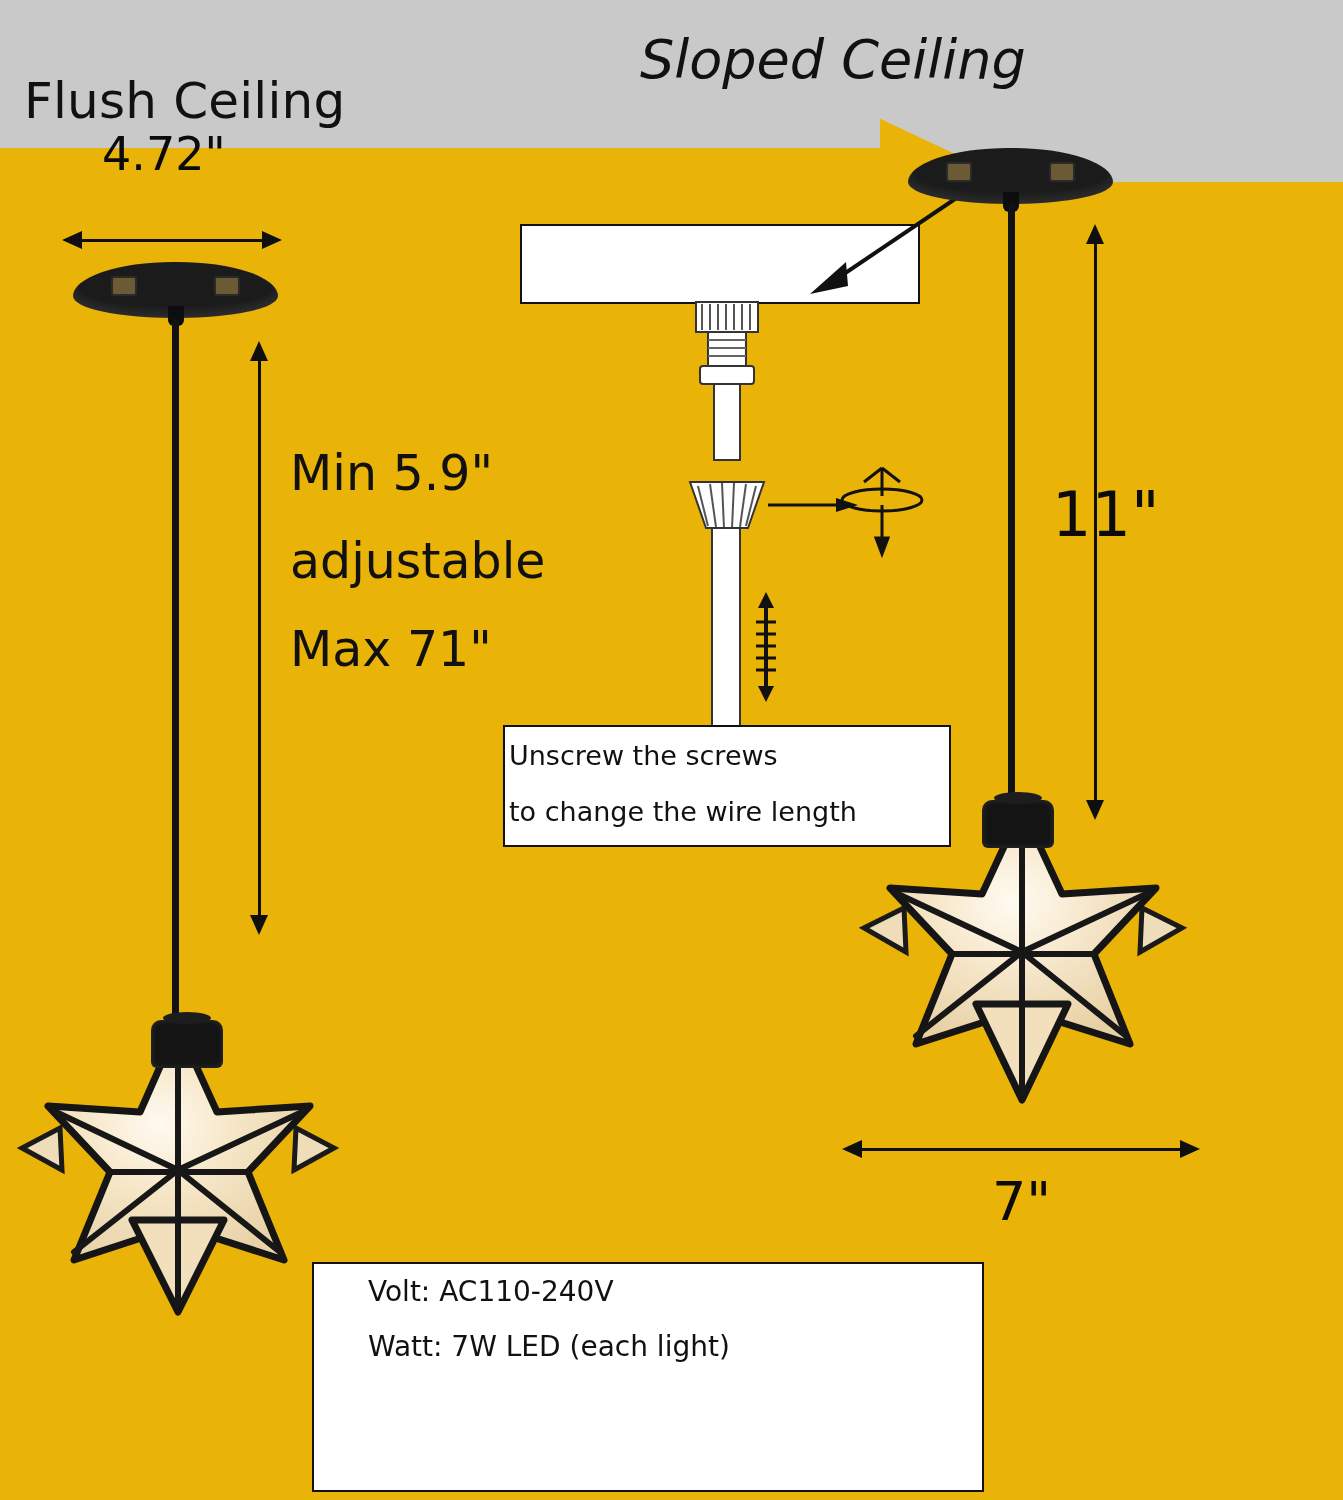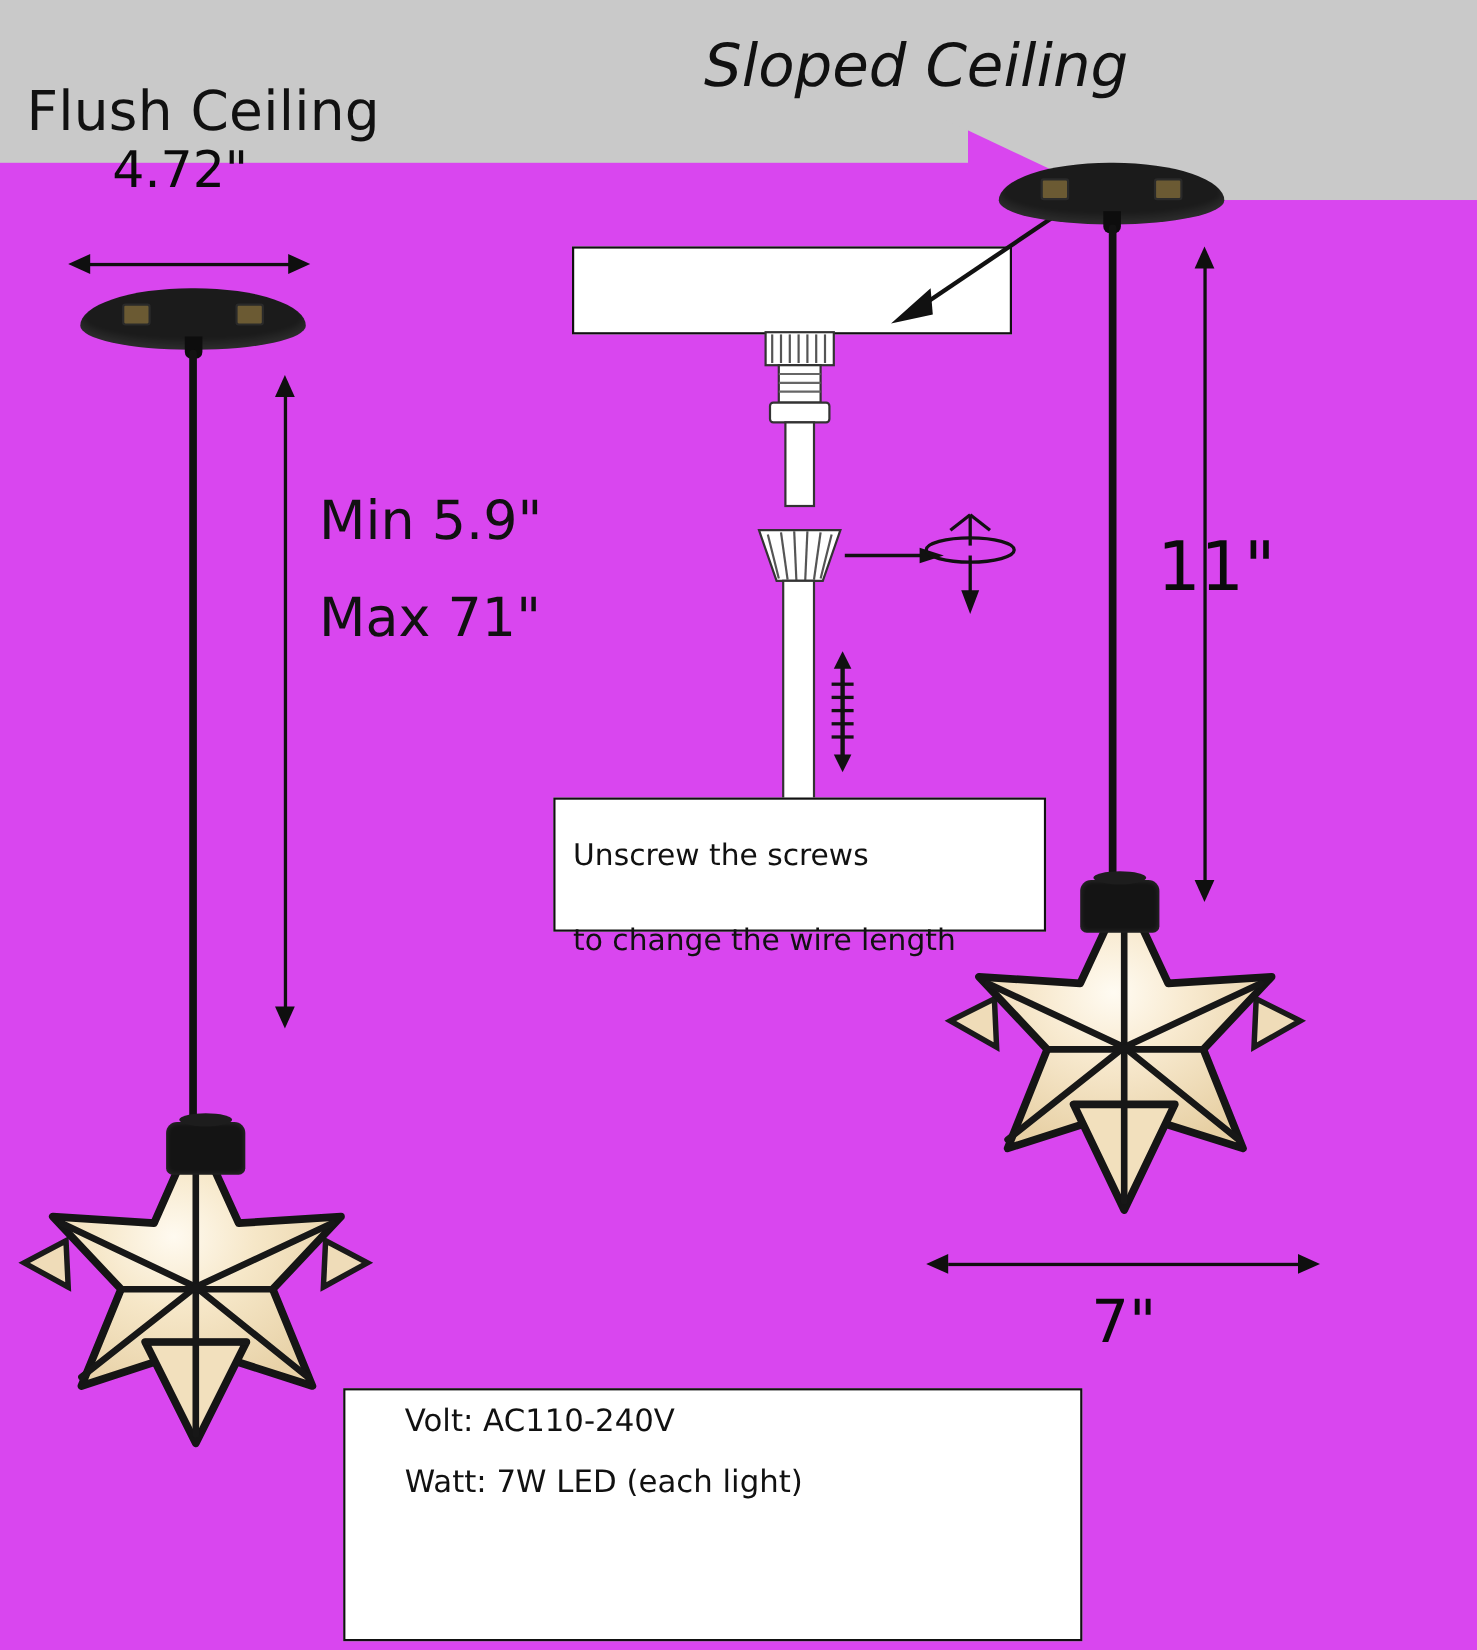--- a/index.html
+++ b/index.html
@@ -8,21 +8,21 @@
     background: #ffffff;
   }
   body {
     font-family: "DejaVu Sans", sans-serif;
   }
   #stage {
     position: relative;
     width: 1343px;
     height: 1500px;
     overflow: hidden;
-    background: #d946ef;
+    background: #eab308;
   }
   .abs { position: absolute; }
 
   
   .ceiling-flush {
     left: 0; top: 0;
     width: 880px; height: 148px;
     background: #c9c9c9;
   }
   .ceiling-sloped {
@@ -150,23 +150,22 @@
   }
 
   .note-box {
     left: 503px; top: 725px;
     width: 448px; height: 122px;
   }
   .note-line {
     font-size: 27px;
     color: #111;
     line-height: 58px;
-    padding-left: 16px;
+    padding-left: 4px;
     white-space: nowrap;
-    margin-top: 22px;
   }
 
   .detail-box {
     left: 520px; top: 224px;
     width: 400px; height: 80px;
   }
 
   
   .minmax {
     left: 290px; top: 430px;
@@ -206,20 +205,21 @@
   <div class="abs cord" style="left:172px; top:318px; height:710px;"></div>
 
   <div class="abs" style="left:246px; top:345px;">
     <div class="abs dimline dim-v" style="left:12px; top:14px; height:560px;"></div>
     <div class="arrow up" style="left:4px; top:-4px;"></div>
     <div class="arrow down" style="left:4px; top:570px;"></div>
   </div>
 
   <div class="abs minmax">
     <div>Min 5.9"</div>
+    <div>adjustable</div>
     <div>Max 71"</div>
   </div>
 
   <div class="abs star-wrap" style="left:12px; top:1020px;">
     <div class="socket" style="left:175px;"></div>
     <svg width="330" height="300" viewBox="0 0 330 300">
       <defs>
         <radialGradient id="glowL" cx="42%" cy="42%" r="62%">
           <stop offset="0%" stop-color="#fffaf0"></stop>
           <stop offset="45%" stop-color="#f6e7c8"></stop>

